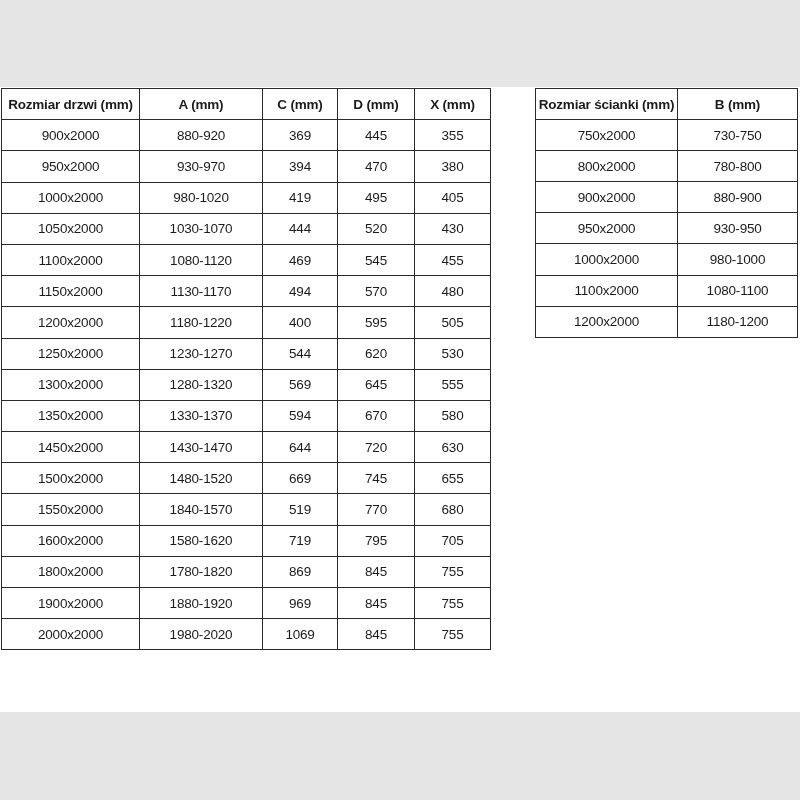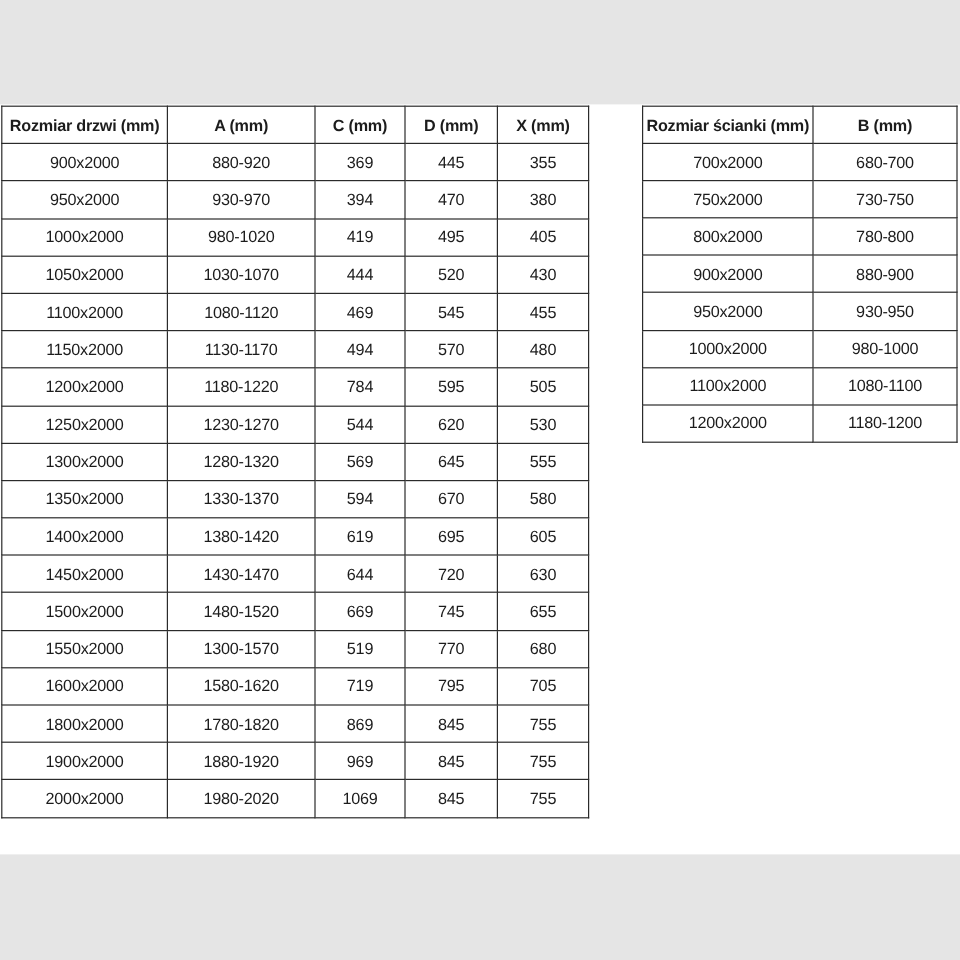--- a/index.html
+++ b/index.html
@@ -123,21 +123,21 @@
         <tr>
           <td>1150x2000</td>
           <td>1130-1170</td>
           <td>494</td>
           <td>570</td>
           <td>480</td>
         </tr>
         <tr>
           <td>1200x2000</td>
           <td>1180-1220</td>
-          <td>784</td>
+          <td>400</td>
           <td>595</td>
           <td>505</td>
         </tr>
         <tr>
           <td>1250x2000</td>
           <td>1230-1270</td>
           <td>544</td>
           <td>620</td>
           <td>530</td>
         </tr>
@@ -149,43 +149,36 @@
           <td>555</td>
         </tr>
         <tr>
           <td>1350x2000</td>
           <td>1330-1370</td>
           <td>594</td>
           <td>670</td>
           <td>580</td>
         </tr>
         <tr>
-          <td>1400x2000</td>
-          <td>1380-1420</td>
-          <td>619</td>
-          <td>695</td>
-          <td>605</td>
-        </tr>
-        <tr>
           <td>1450x2000</td>
           <td>1430-1470</td>
           <td>644</td>
           <td>720</td>
           <td>630</td>
         </tr>
         <tr>
           <td>1500x2000</td>
           <td>1480-1520</td>
           <td>669</td>
           <td>745</td>
           <td>655</td>
         </tr>
         <tr>
           <td>1550x2000</td>
-          <td>1300-1570</td>
+          <td>1840-1570</td>
           <td>519</td>
           <td>770</td>
           <td>680</td>
         </tr>
         <tr>
           <td>1600x2000</td>
           <td>1580-1620</td>
           <td>719</td>
           <td>795</td>
           <td>705</td>
@@ -220,24 +213,20 @@
         <col style="width: 120px;">
       </colgroup>
     <thead>
       <tr>
           <th>Rozmiar ścianki (mm)</th>
           <th>B (mm)</th>
         </tr>
     </thead>
     <tbody>
         <tr>
-          <td>700x2000</td>
-          <td>680-700</td>
-        </tr>
-        <tr>
           <td>750x2000</td>
           <td>730-750</td>
         </tr>
         <tr>
           <td>800x2000</td>
           <td>780-800</td>
         </tr>
         <tr>
           <td>900x2000</td>
           <td>880-900</td>

